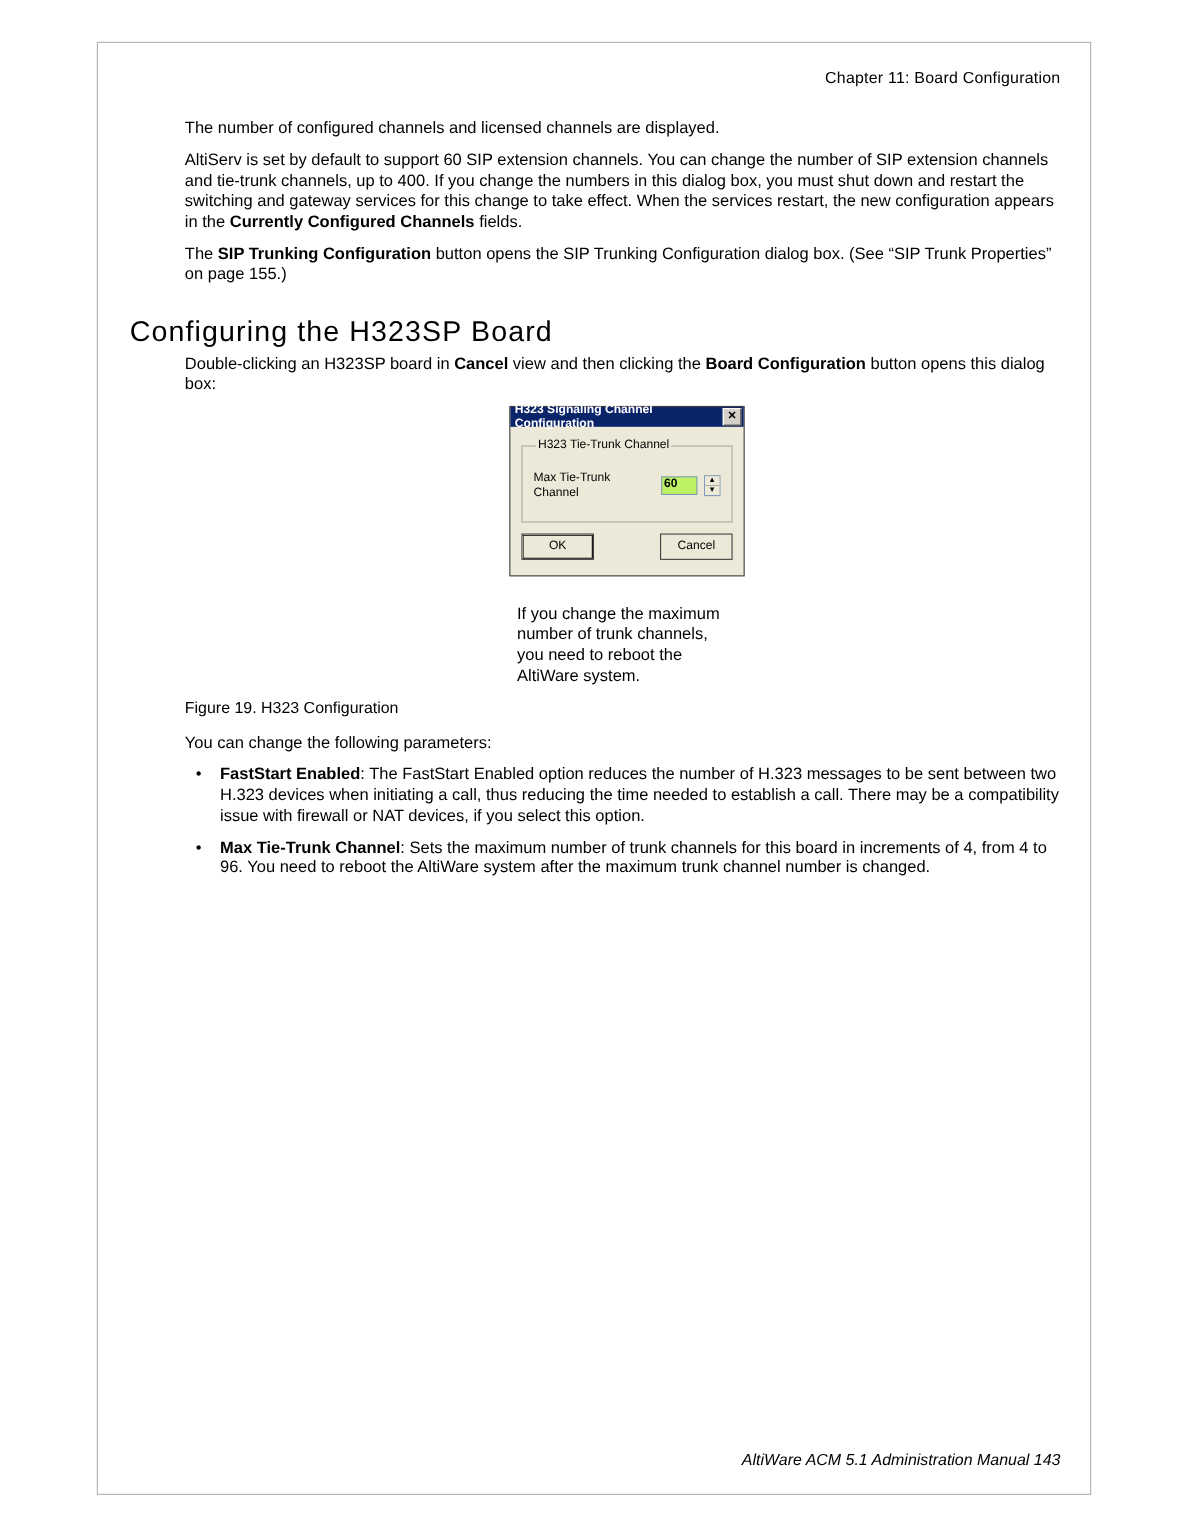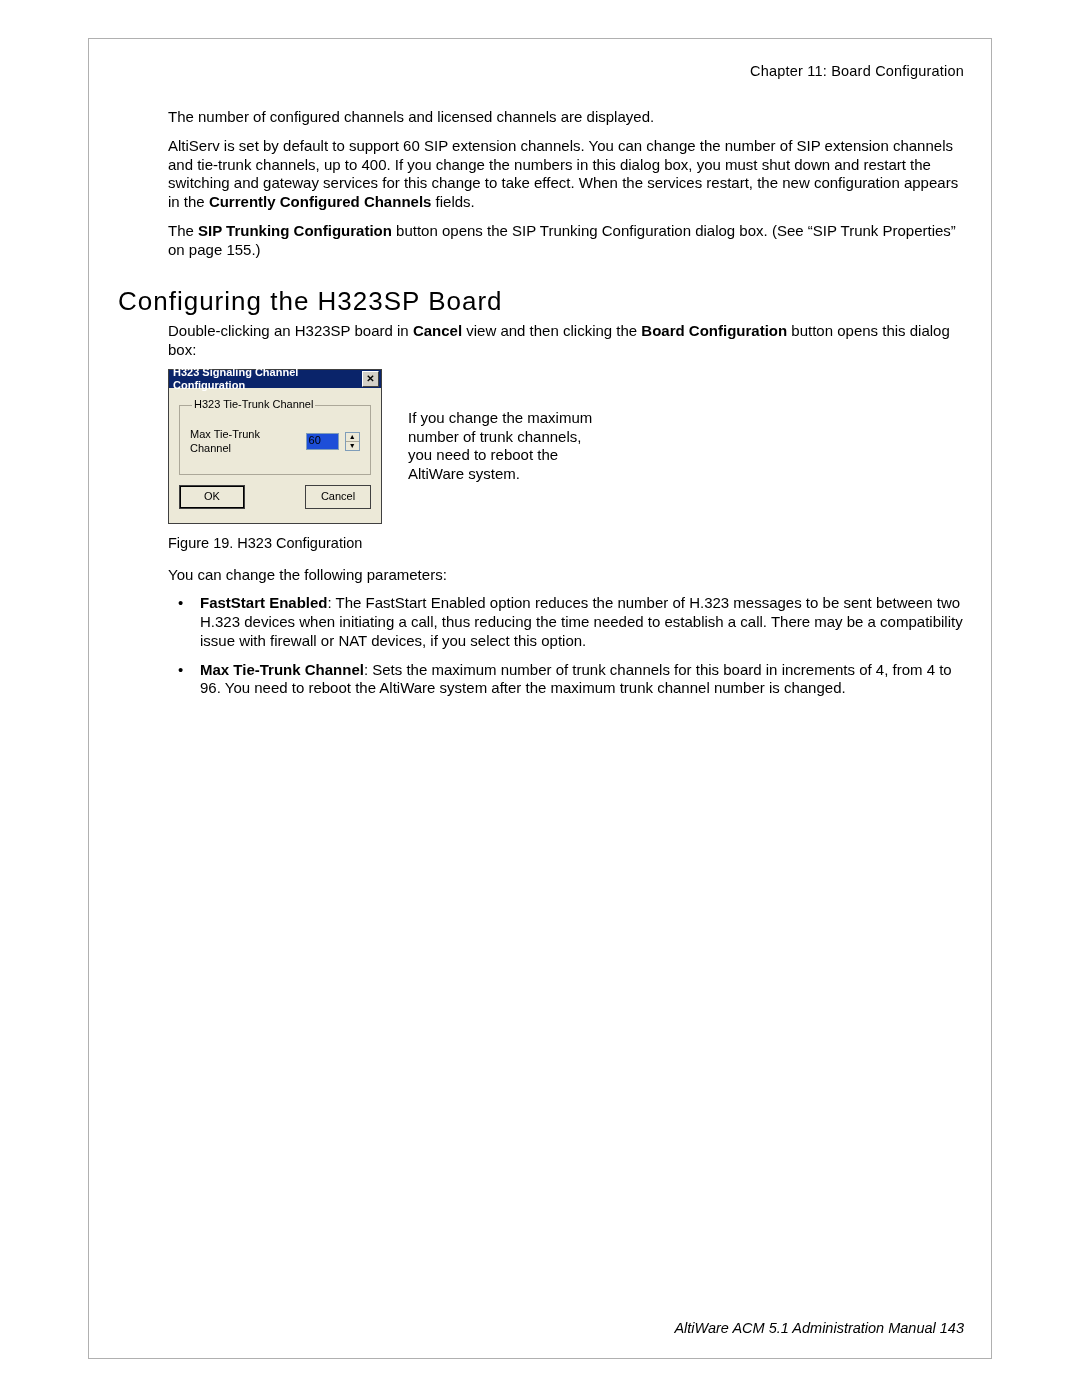--- a/index.html
+++ b/index.html
@@ -46,20 +46,21 @@
     letter-spacing:1px;
     font-weight:400;
     margin:26px 0 4px 0;
   }
   .figure-wrap{
     margin-left:50px;
     display:flex;
     gap:26px;
     align-items:center;
     margin-top:8px;
+    flex-direction:column;
   }
   .caption{
     margin-left:50px;
     font-size:14.5px;
     margin-top:10px;
   }
   ul.bullets{
     margin:6px 0 0 50px;
     padding-left:32px;
   }
@@ -128,24 +129,25 @@
     width:12px;height:12px;
     border:1px solid #404040;
     background:#fff;
     box-sizing:border-box;
   }
   .lbl{font-size:11px;}
   .spin-row{display:flex;align-items:center;gap:6px;}
   .spin-input{
     width:34px;height:17px;
     border:1px solid #7f9db9;
-    background:#1d4ed8;
+    background:#bef264;
     font-size:11px;
     padding:0 2px;
     box-sizing:border-box;
+    font-weight:bold;
   }
   .spin-btns{
     display:flex;flex-direction:column;
     border:1px solid #7f9db9;
     width:14px;
   }
   .spin-btn{
     height:8px;
     background:#ece9d8;
     font-size:7px;line-height:7px;

